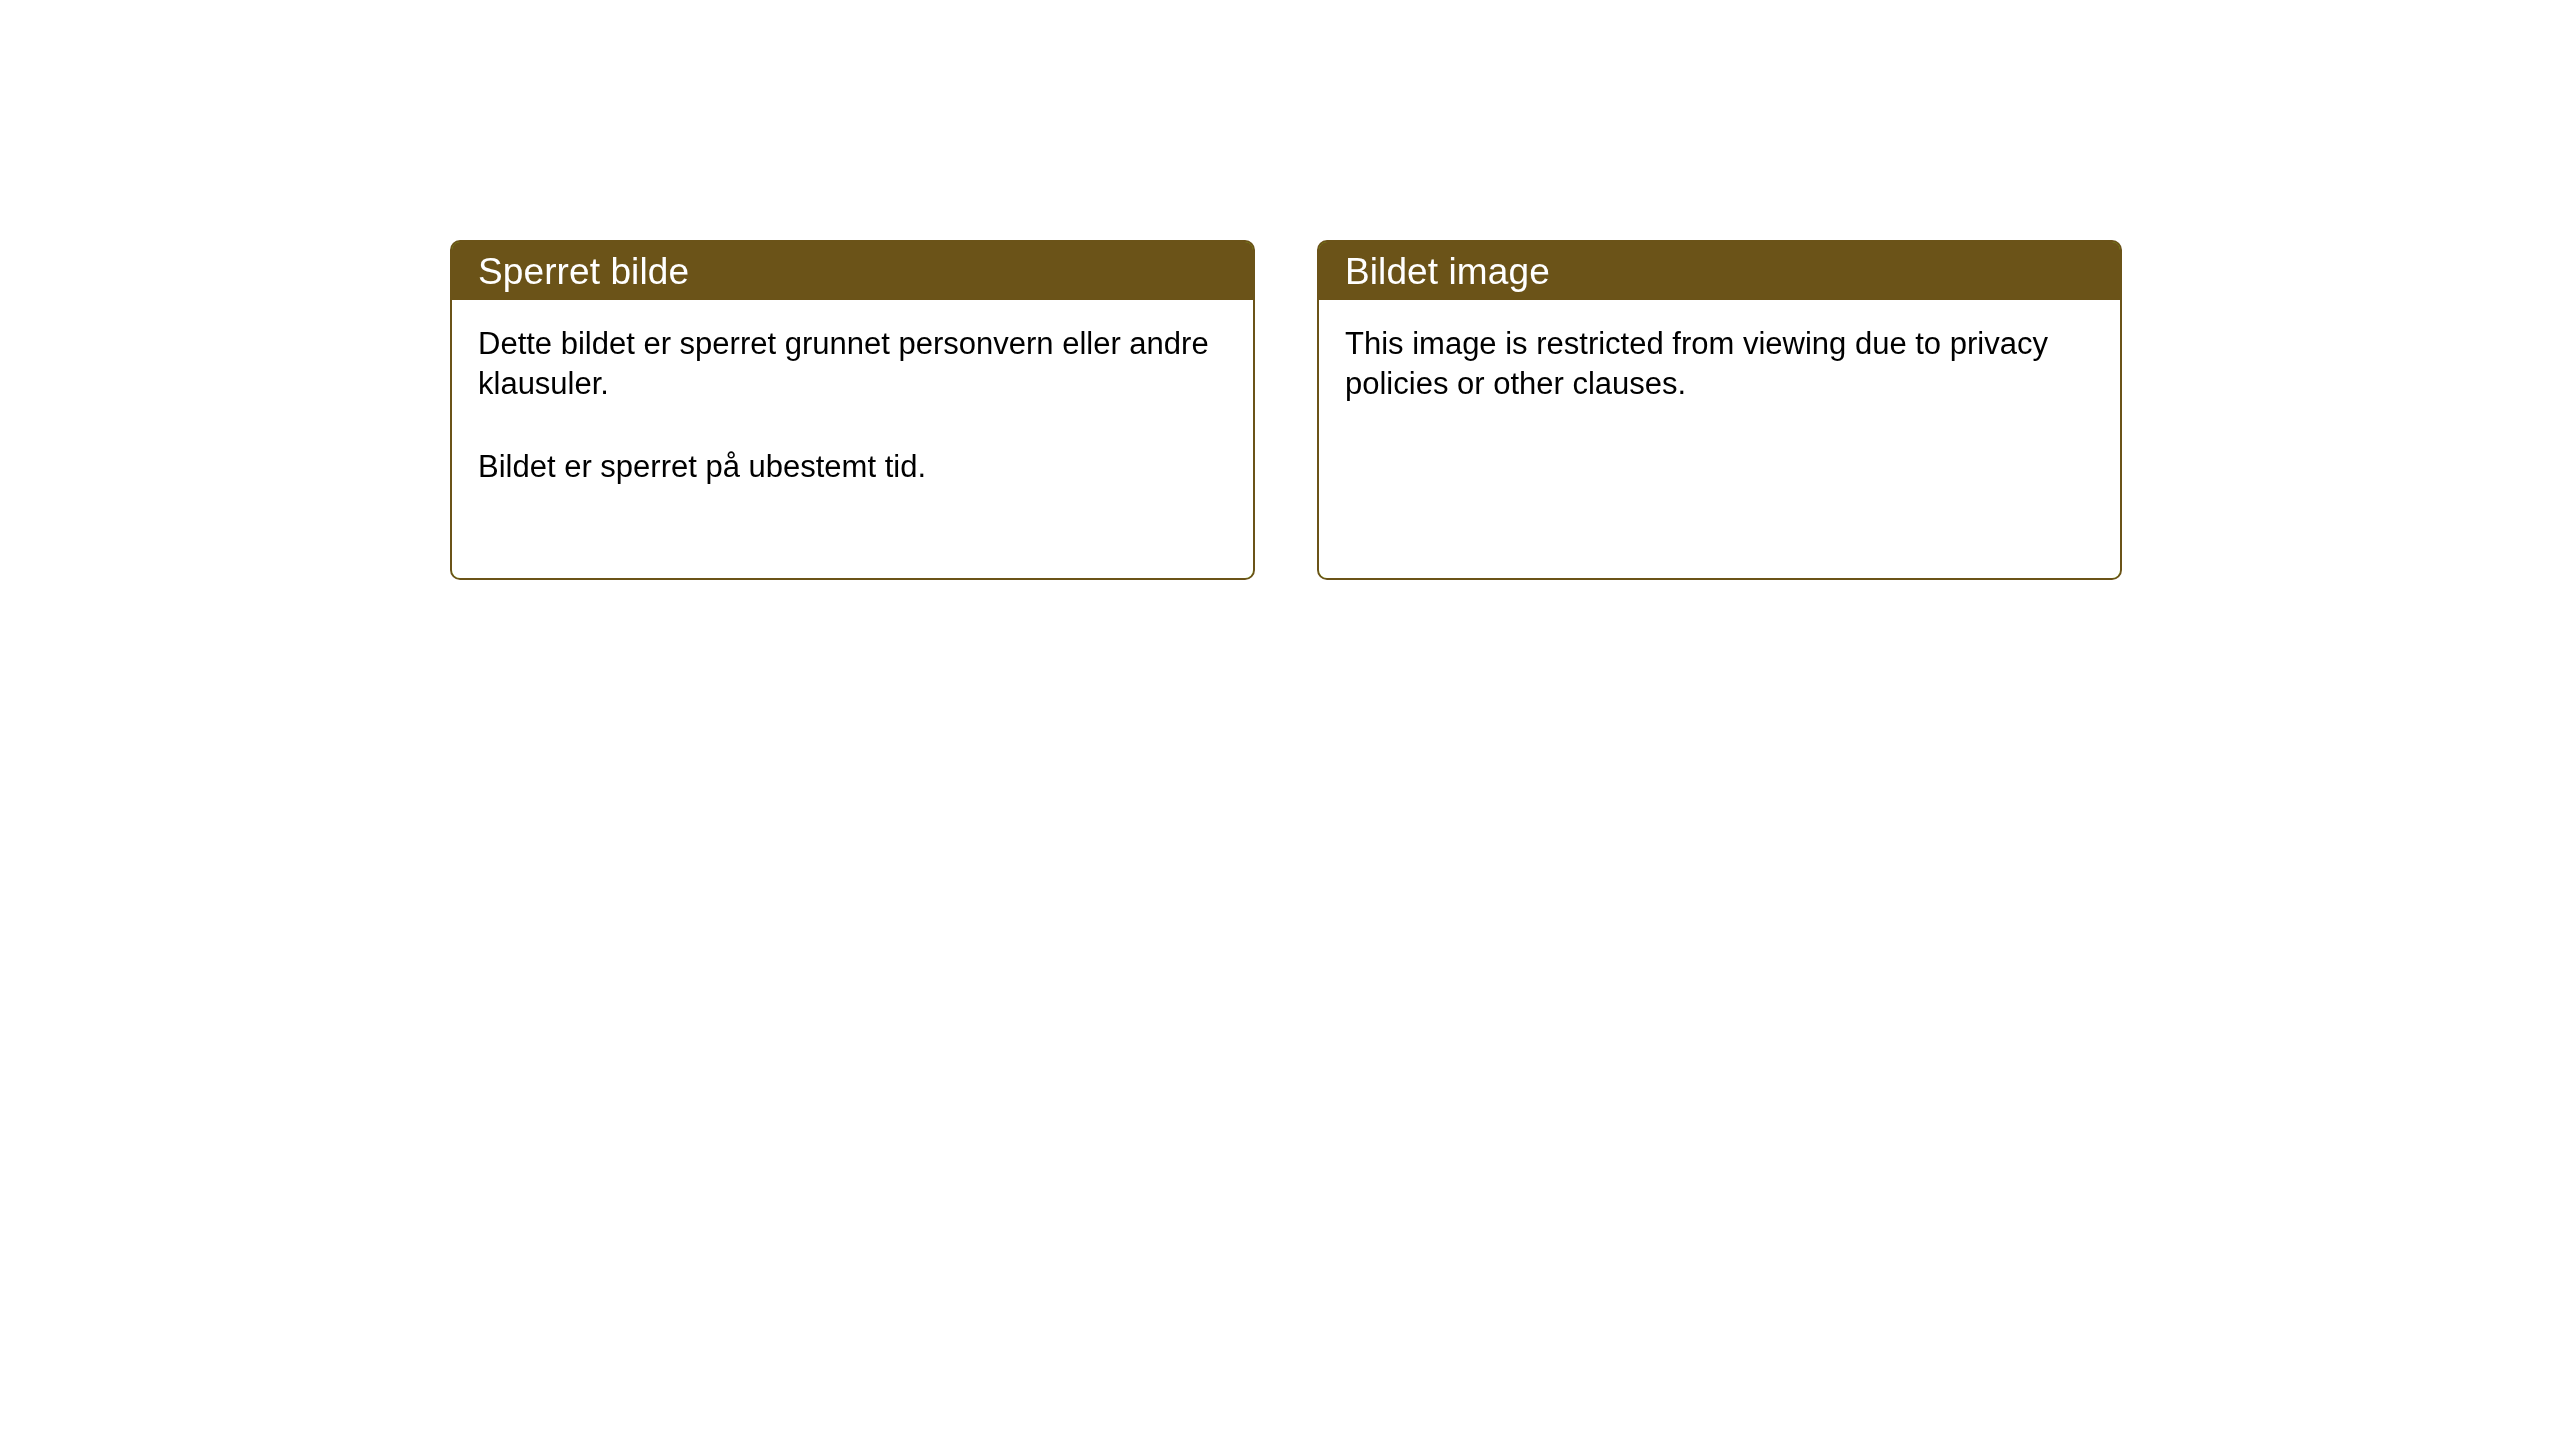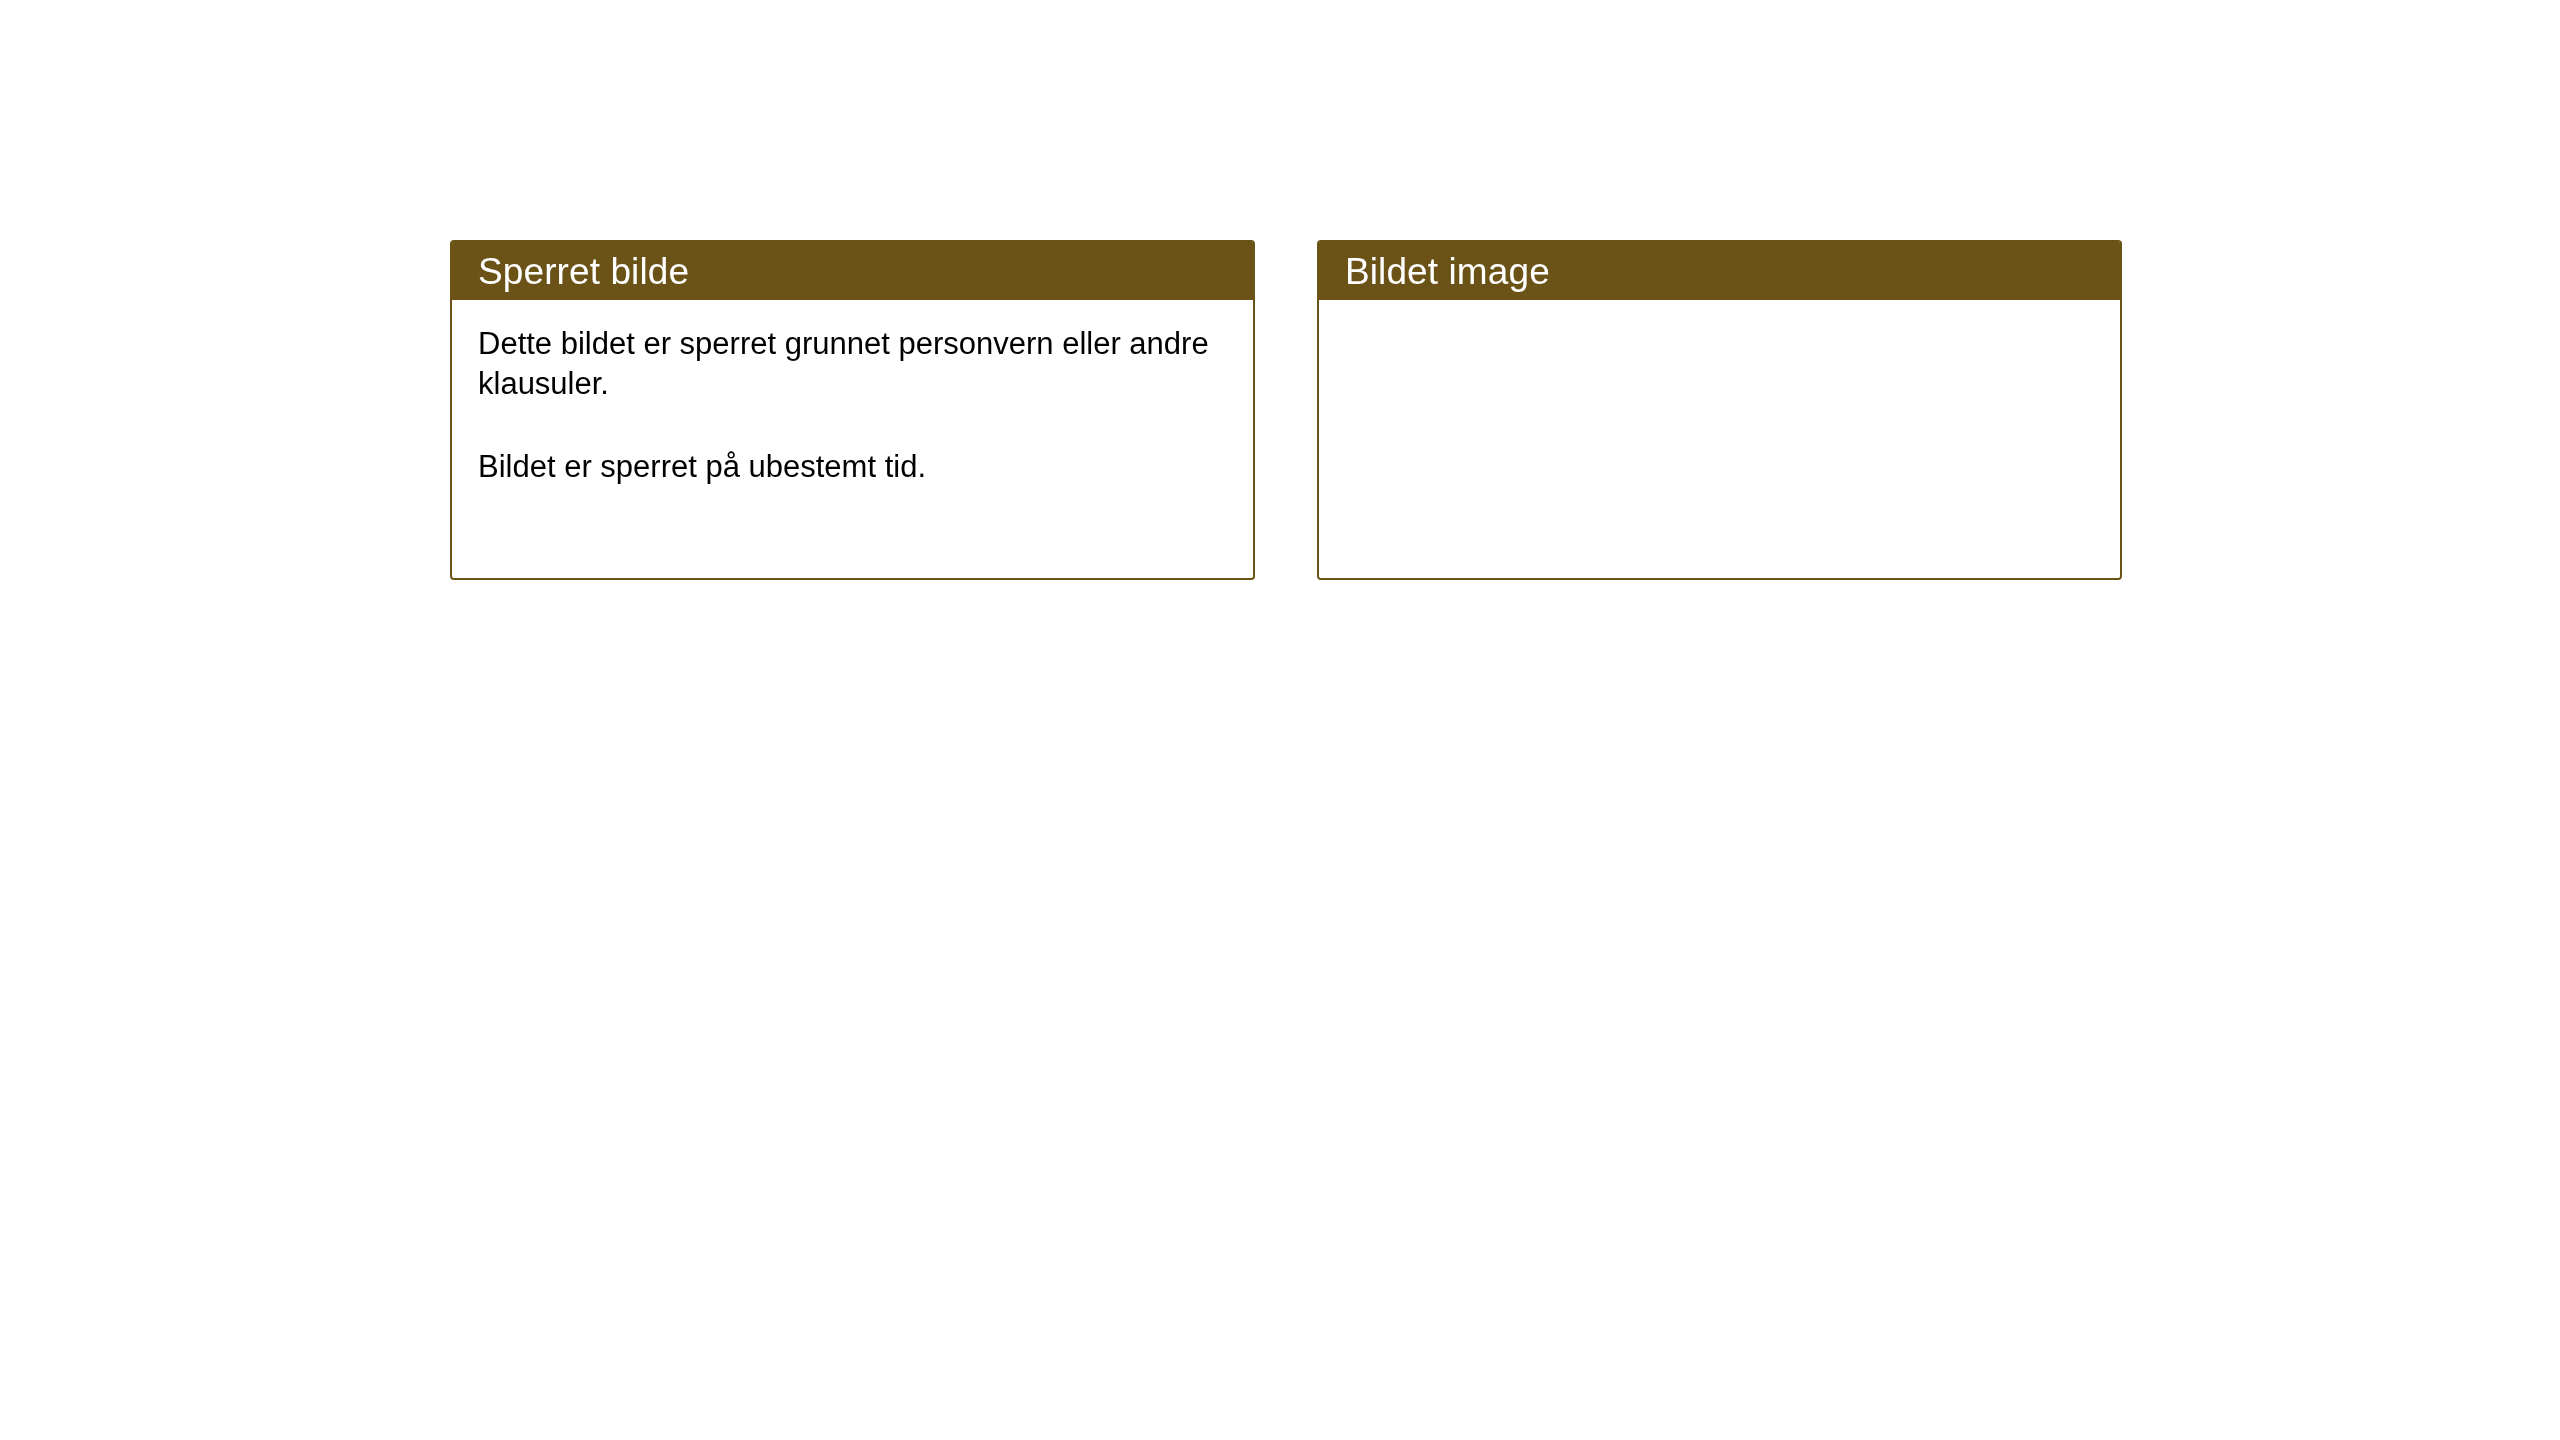--- a/index.html
+++ b/index.html
@@ -22,21 +22,21 @@
     top: 240px;
     display: flex;
     flex-direction: row;
     align-items: flex-start;
     gap: 62px;
   }
 
   .notice-card {
     background: #84cc16;
     border: 2px solid #6b5318;
-    border-radius: 4px;
+    border-radius: 10px;
     box-sizing: border-box;
     overflow: hidden;
     display: flex;
     flex-direction: column;
   }
 
   .notice-card.card-no {
     width: 805px;
     height: 340px;
   }
@@ -98,16 +98,17 @@
       <p class="card-paragraph">Dette bildet er sperret grunnet personvern eller andre klausuler.</p>
       <p class="card-paragraph">Bildet er sperret på ubestemt tid.</p>
     </div>
   </section>
 
   <section class="notice-card card-en">
     <header class="card-header">
       <span class="card-header-title">Bildet image</span>
     </header>
     <div class="card-body">
+      <p class="card-paragraph">This image is restricted from viewing due to privacy policies or other clauses.</p>
     </div>
   </section>
 
 </div>
 
 </body></html>

